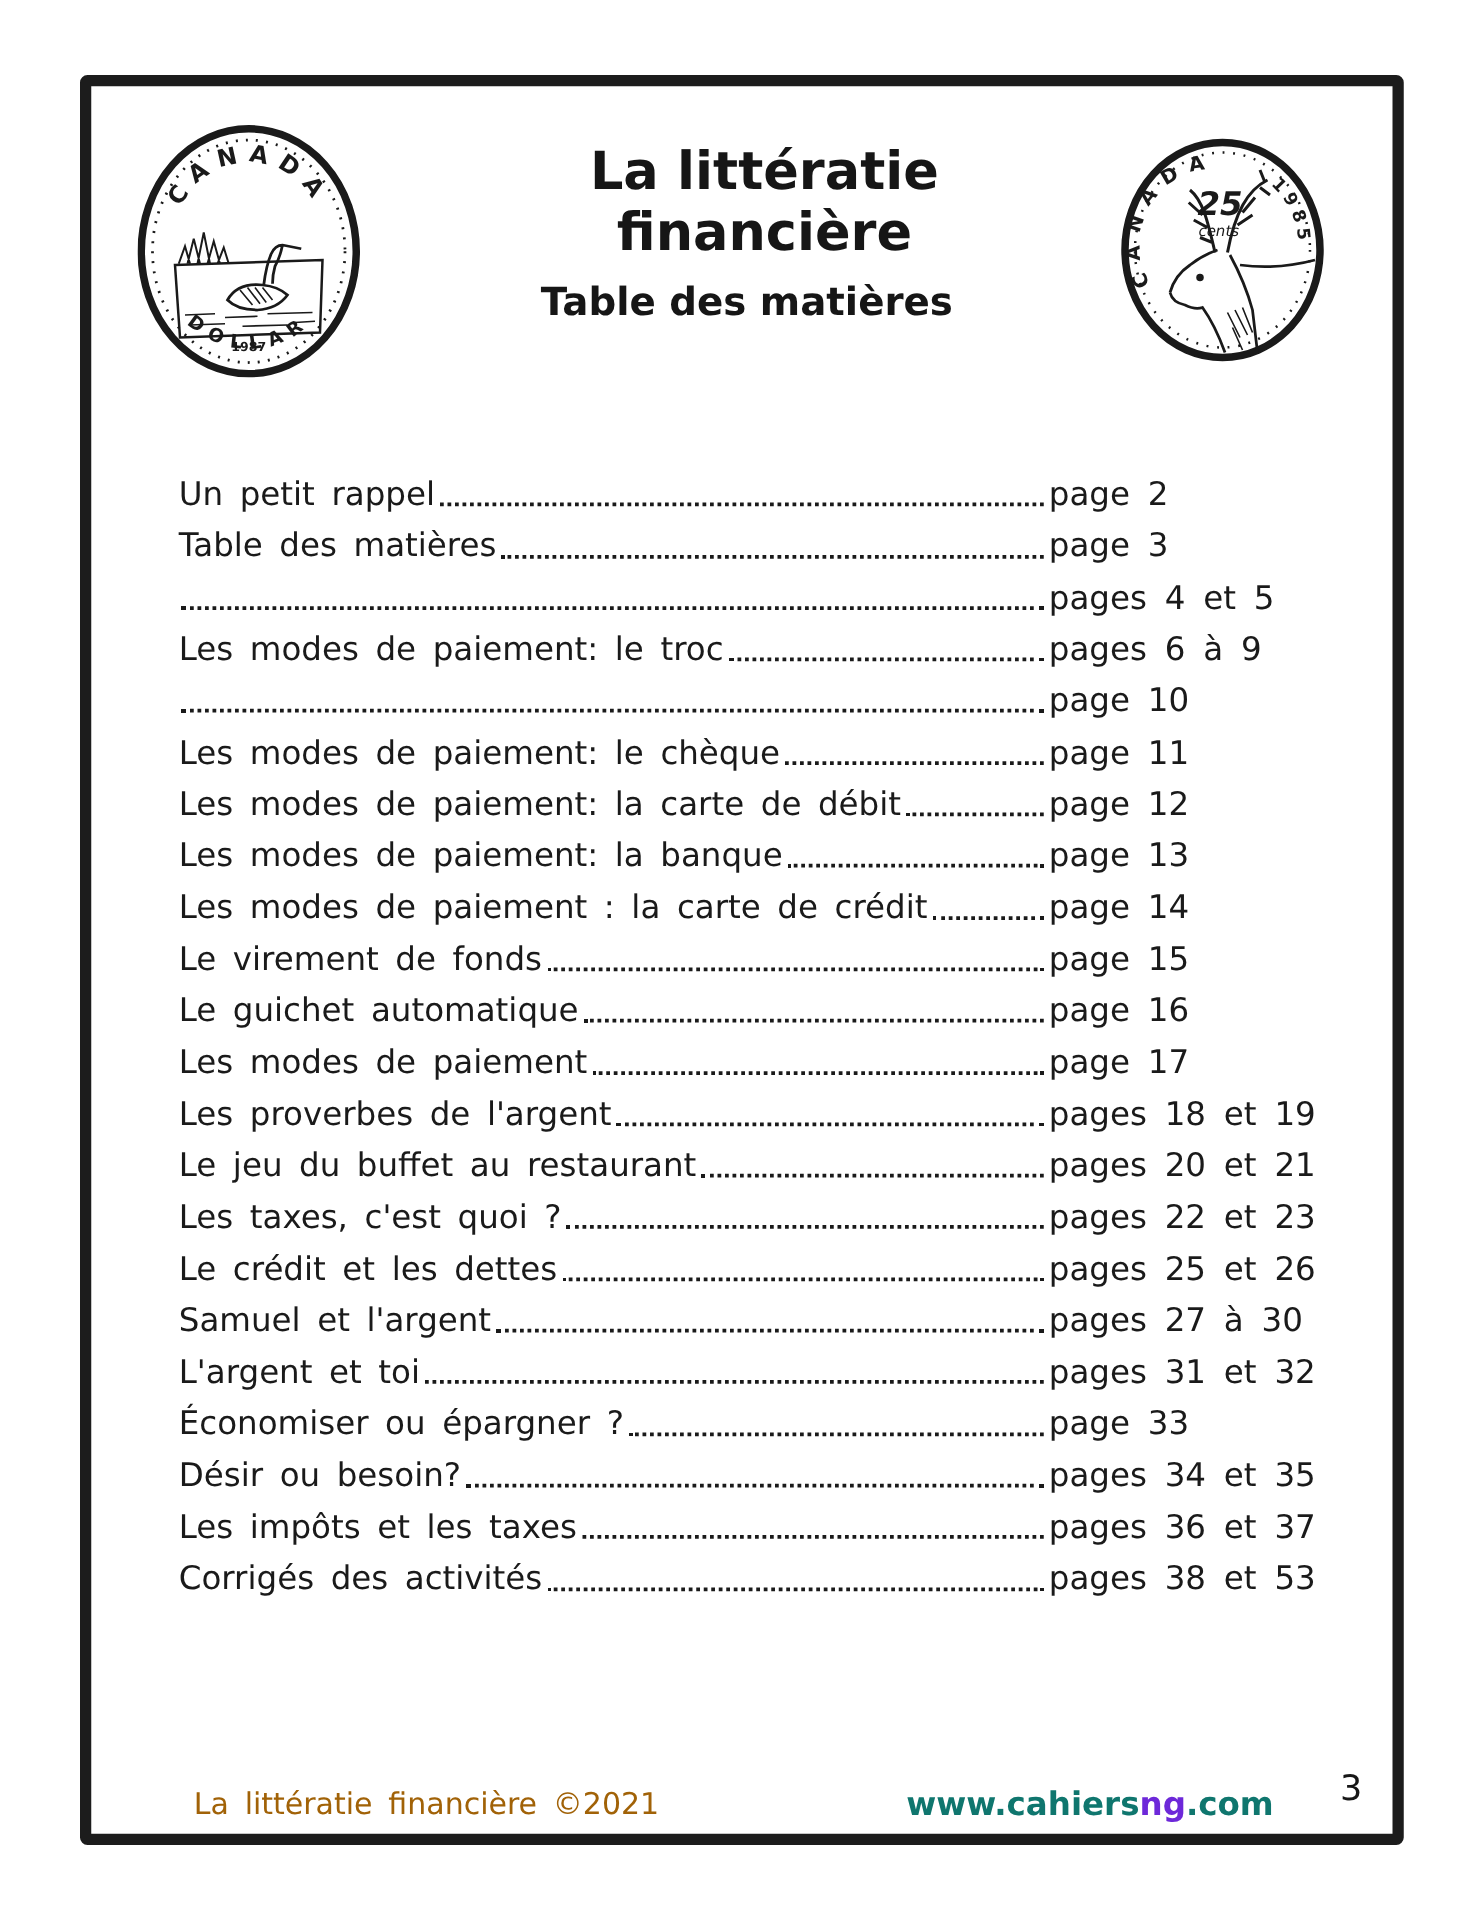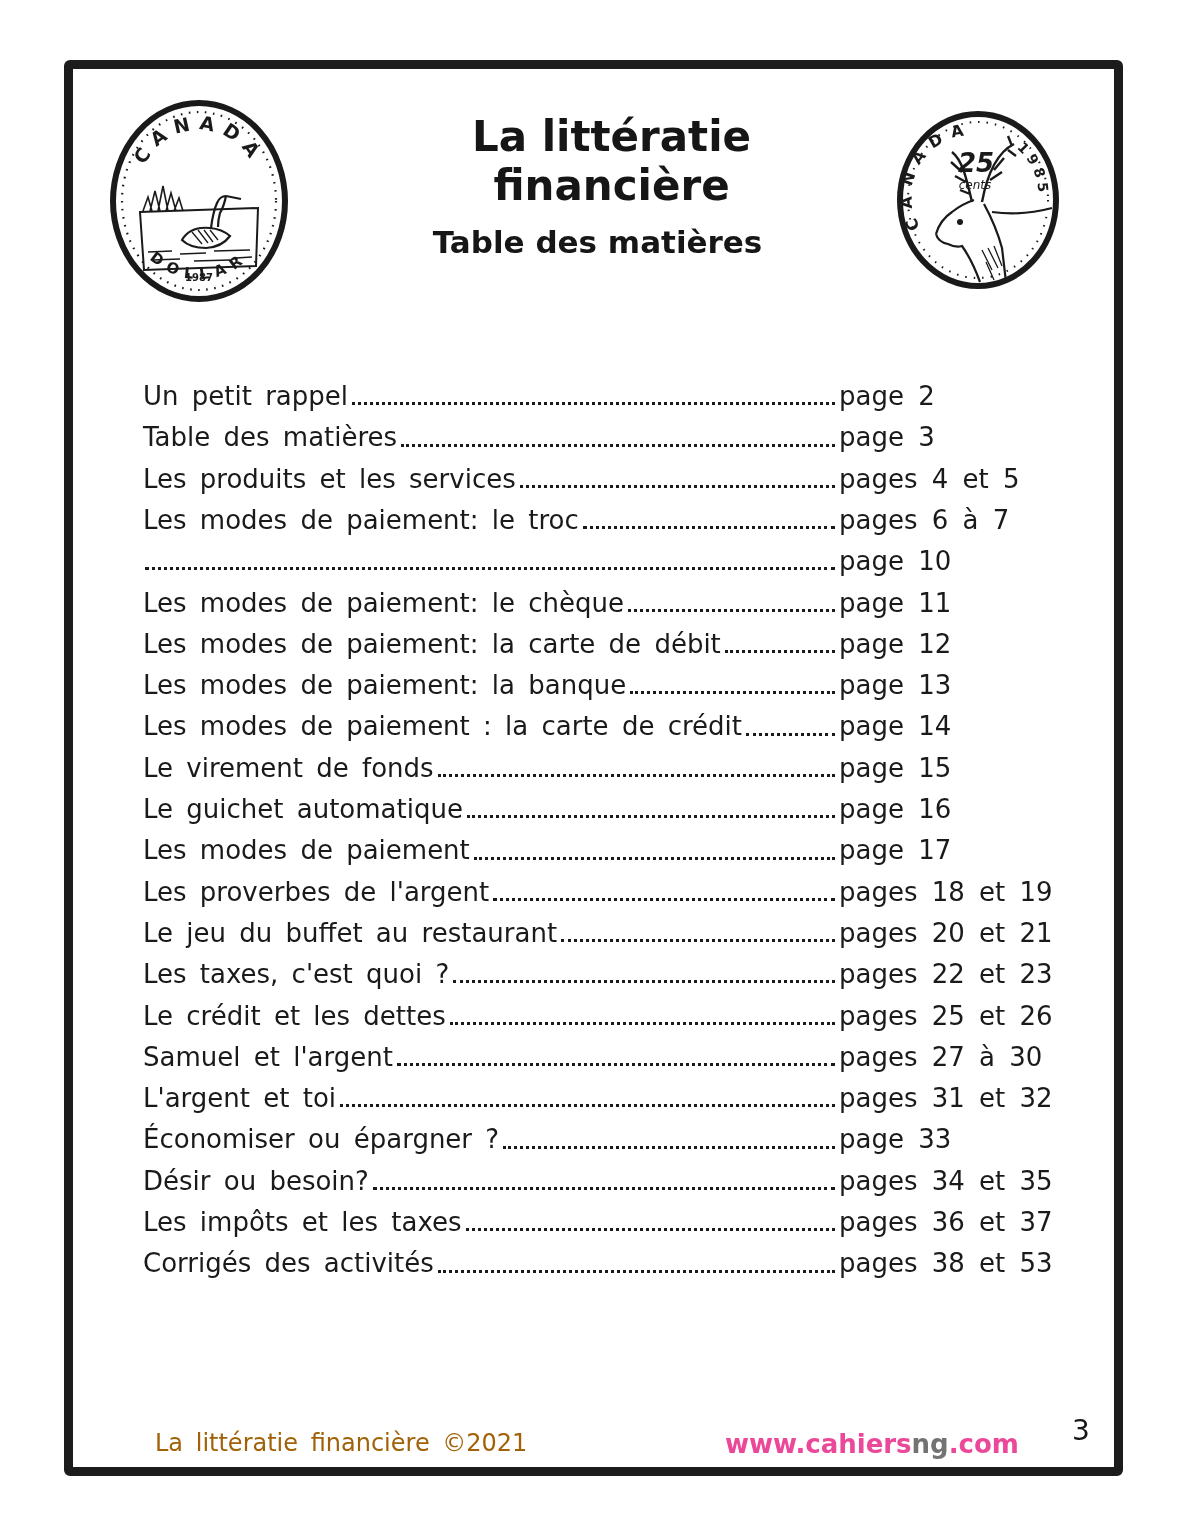--- a/index.html
+++ b/index.html
@@ -66,22 +66,22 @@
   }
   
   .footer-copyright {
     position:absolute; left:155px; top:1429px;
     font-size:24px; word-spacing:5px; color:#a16207;
   }
   .footer-url {
     position:absolute; left:725px; top:1429px;
     font-size:26px; font-weight:bold;
   }
-  .footer-url .blue { color:#ec4899; }
-  .footer-url .dark { color:#737373; }
+  .footer-url .blue { color:#0f766e; }
+  .footer-url .dark { color:#6d28d9; }
   .footer-page-number {
     position:absolute; left:1072px; top:1414px;
     font-size:28px; color:#161616;
   }
   svg text { font-family:"DejaVu Sans","Liberation Sans",sans-serif; }
 </style>
 </head>
 <body>
 
 <div class="page-frame"></div>
@@ -154,29 +154,28 @@
     <span class="toc-pages">page 2</span>
   </div>
 
   <div class="toc-row">
     <span class="toc-title">Table des matières</span>
     <span class="toc-leader"></span>
     <span class="toc-pages">page 3</span>
   </div>
 
   <div class="toc-row">
-    <span class="toc-title">Les produits et les services</span>
     <span class="toc-leader"></span>
     <span class="toc-pages">pages 4 et 5</span>
   </div>
 
   <div class="toc-row">
     <span class="toc-title">Les modes de paiement: le troc</span>
     <span class="toc-leader"></span>
-    <span class="toc-pages">pages 6 à 7</span>
+    <span class="toc-pages">pages 6 à 9</span>
   </div>
 
   <div class="toc-row">
     <span class="toc-leader"></span>
     <span class="toc-pages">page 10</span>
   </div>
 
   <div class="toc-row">
     <span class="toc-title">Les modes de paiement: le chèque</span>
     <span class="toc-leader"></span>

